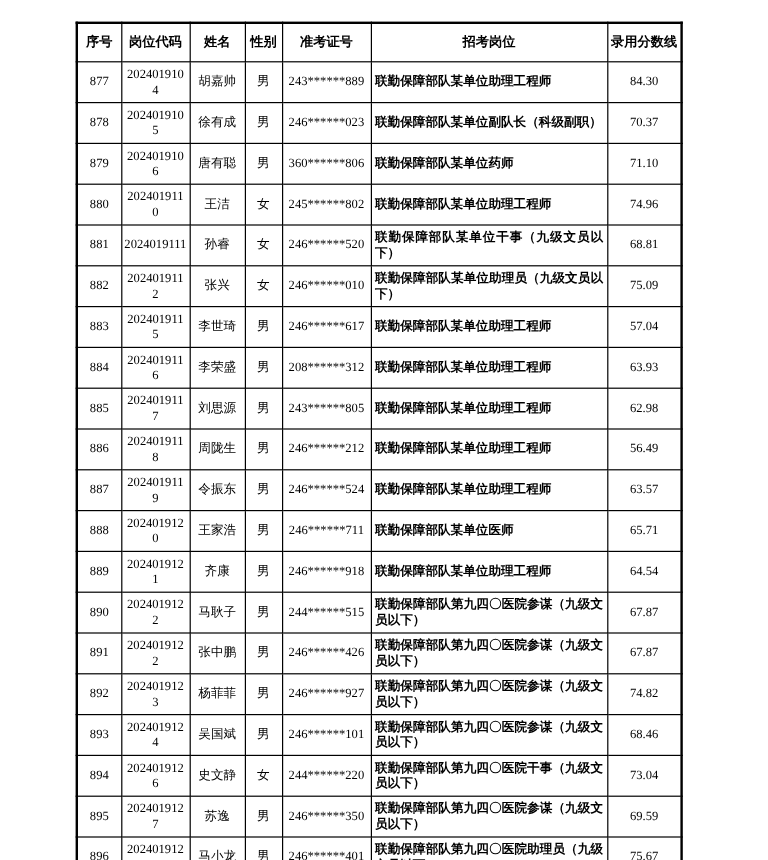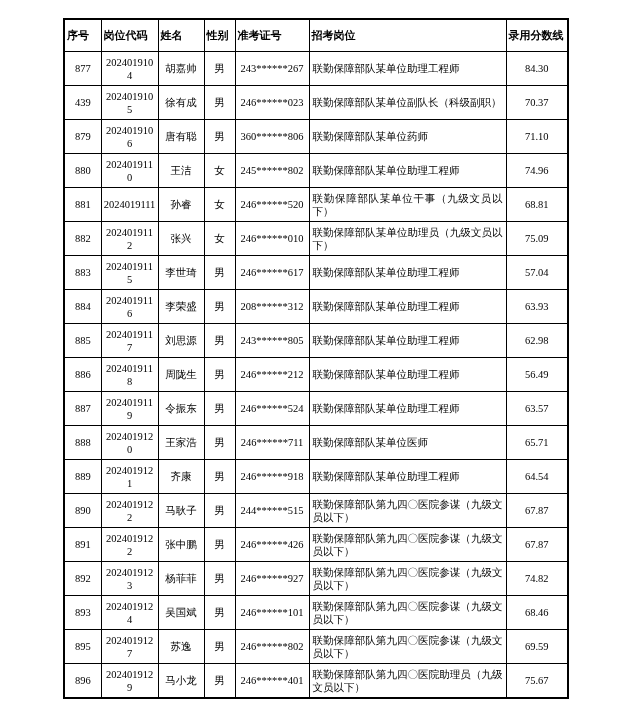--- a/index.html
+++ b/index.html
@@ -31,33 +31,34 @@
     border: 1px solid #000000;
     padding: 1px 2px;
     overflow: hidden;
     vertical-align: middle;
     word-break: break-all;
   }
   table.score-table thead th {
     height: 29px;
     font-size: 11px;
     font-weight: bold;
-    text-align: left;
+    text-align: center;
     line-height: 13px;
   }
   table.score-table tbody td {
     height: 31px;
     font-size: 10.5px;
     line-height: 13px;
     text-align: center;
   }
   table.score-table tbody td.pos {
     text-align: justify;
     text-justify: inter-character;
     padding: 1px 3px;
+    font-weight: bold;
   }
 </style>
 </head>
 <body>
 
 <div class="sheet">
   <table class="score-table">
     <colgroup>
       <col style="width:37px">
       <col style="width:57px">
@@ -77,26 +78,26 @@
           <th>招考岗位</th>
           <th>录用分数线</th>
         </tr>
     </thead>
     <tbody>
         <tr>
           <td>877</td>
           <td>2024019104</td>
           <td>胡嘉帅</td>
           <td>男</td>
-          <td>243******267</td>
+          <td>243******889</td>
           <td class="pos">联勤保障部队某单位助理工程师</td>
           <td>84.30</td>
         </tr>
         <tr>
-          <td>439</td>
+          <td>878</td>
           <td>2024019105</td>
           <td>徐有成</td>
           <td>男</td>
           <td>246******023</td>
           <td class="pos">联勤保障部队某单位副队长（科级副职）</td>
           <td>70.37</td>
         </tr>
         <tr>
           <td>879</td>
           <td>2024019106</td>
@@ -226,25 +227,34 @@
         <tr>
           <td>893</td>
           <td>2024019124</td>
           <td>吴国斌</td>
           <td>男</td>
           <td>246******101</td>
           <td class="pos">联勤保障部队第九四〇医院参谋（九级文员以下）</td>
           <td>68.46</td>
         </tr>
         <tr>
+          <td>894</td>
+          <td>2024019126</td>
+          <td>史文静</td>
+          <td>女</td>
+          <td>244******220</td>
+          <td class="pos">联勤保障部队第九四〇医院干事（九级文员以下）</td>
+          <td>73.04</td>
+        </tr>
+        <tr>
           <td>895</td>
           <td>2024019127</td>
           <td>苏逸</td>
           <td>男</td>
-          <td>246******802</td>
+          <td>246******350</td>
           <td class="pos">联勤保障部队第九四〇医院参谋（九级文员以下）</td>
           <td>69.59</td>
         </tr>
         <tr>
           <td>896</td>
           <td>2024019129</td>
           <td>马小龙</td>
           <td>男</td>
           <td>246******401</td>
           <td class="pos">联勤保障部队第九四〇医院助理员（九级文员以下）</td>

